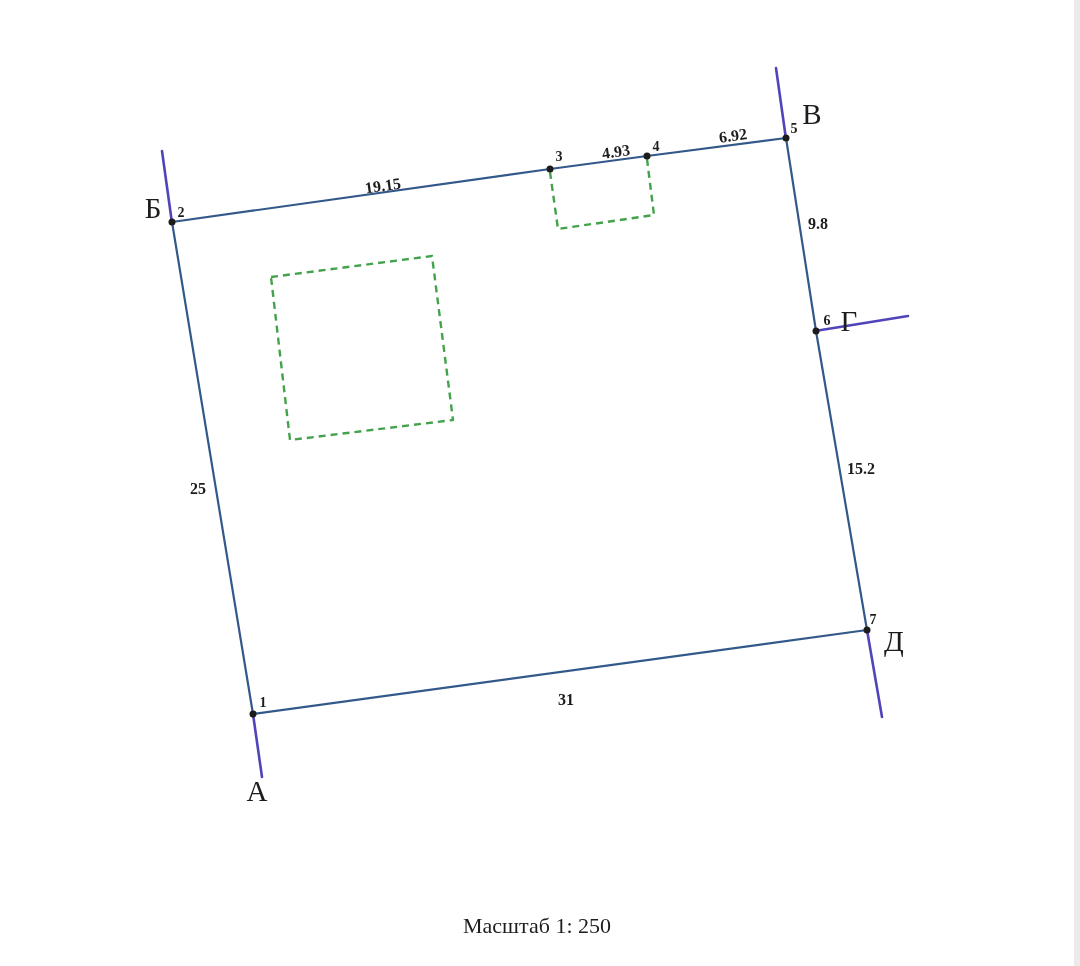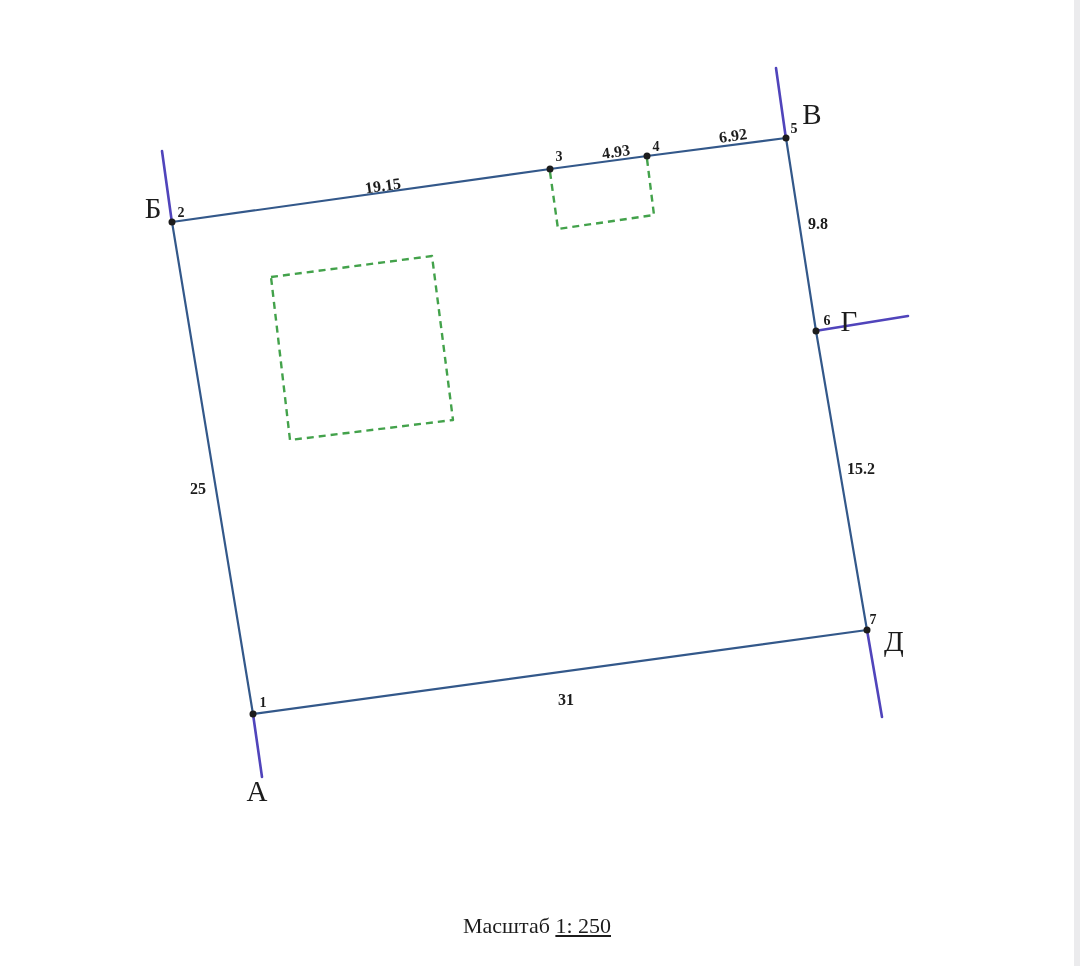--- a/index.html
+++ b/index.html
@@ -22,21 +22,21 @@
   .bearing{stroke:var(--bearing);stroke-width:2.6;fill:none;stroke-linecap:round;}
   .outline{stroke:var(--outbuilding);stroke-width:2.4;fill:none;stroke-dasharray:7 5;stroke-linejoin:round;}
   .pt{fill:var(--ink);}
   .station{font-size:29px;fill:var(--ink);text-anchor:middle;}
   .ptnum{font-size:14px;font-weight:bold;fill:var(--ink);text-anchor:middle;}
   .dim{font-size:16px;font-weight:bold;fill:var(--ink);text-anchor:middle;}
   .scale-caption{
     position:absolute;left:0;top:913px;width:1074px;
     text-align:center;font-size:22px;color:var(--ink);
   }
-  .scale-value{text-decoration:underline;}
+  .scale-value{}
   .edge-strip{position:absolute;right:0;top:0;width:6px;height:966px;background:var(--edge);}
 </style>
 </head>
 <body>
 
 <svg class="plan-svg" width="1080" height="966" viewBox="0 0 1080 966">
 
   <polygon class="boundary" points="172,222 550,169 647,156 786,138 816,331 867,630 253,714"></polygon>
 
   <line class="bearing" x1="162" y1="151" x2="172" y2="223"></line>

